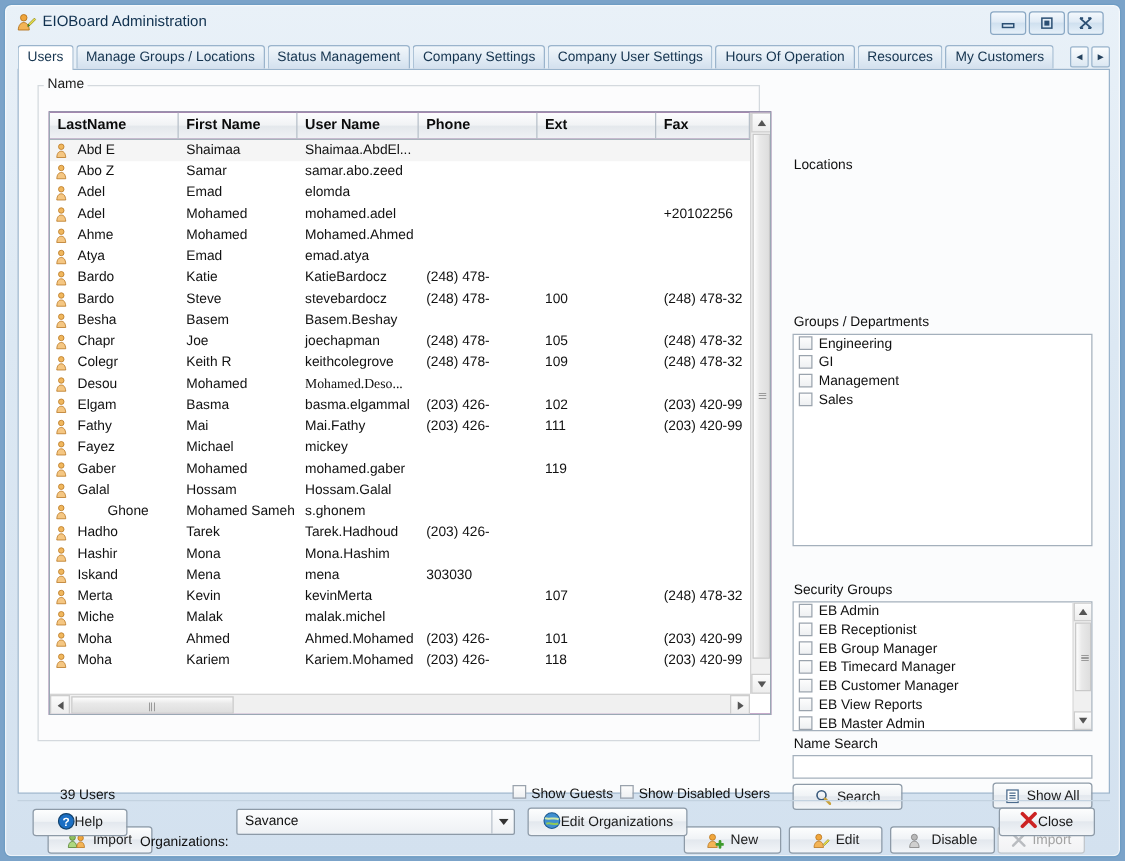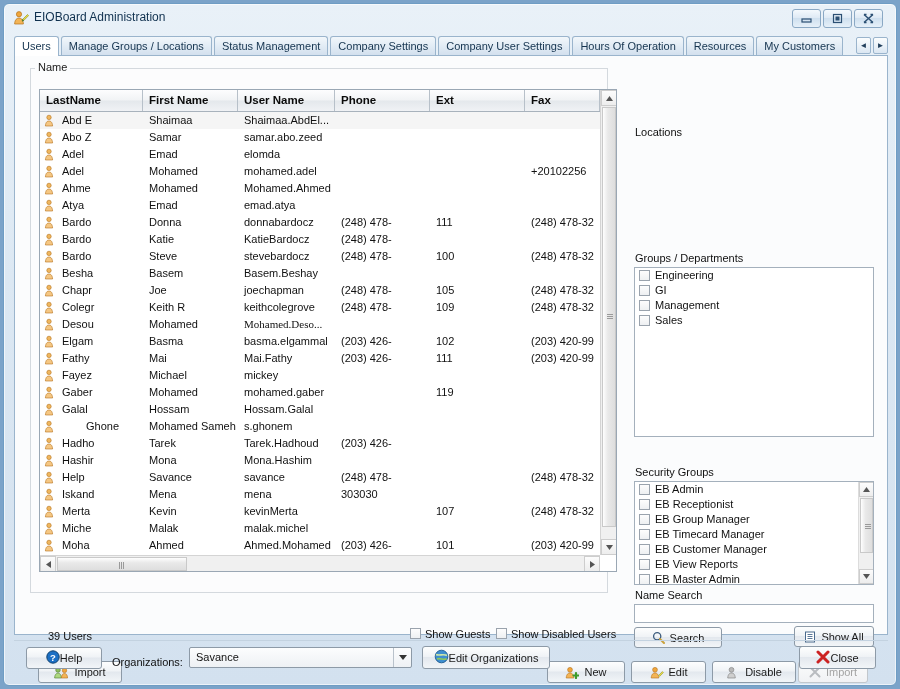--- a/index.html
+++ b/index.html
@@ -232,21 +232,21 @@
   #btn-disable{left:697px;top:605px;width:84px;height:22px;}
   #btn-cancel{left:783px;top:605px;width:70px;height:22px;}
   
   #footer{
     position:absolute;left:10px;top:636px;width:874px;height:36px;
   }
   #btn-help{left:12px;top:7px;width:76px;height:22px;position:absolute;
     box-sizing:border-box;border:1px solid #8d9aa7;border-radius:3px;
     background:linear-gradient(to bottom,#fdfefe 0%,#f0f3f6 45%,#e3e8ee 50%,#f2f5f8 100%);
     font-size:11px;color:#1a1a1a;display:flex;align-items:center;justify-content:center;cursor:default;}
-  #org-label{position:absolute;left:98px;top:16px;font-size:11px;color:#101010;}
+  #org-label{position:absolute;left:98px;top:28px;font-size:11px;color:#101010;}
   #org-combo{
     position:absolute;left:175px;top:7px;width:223px;height:21px;
     border:1px solid #8d9aa7;border-radius:2px;box-sizing:border-box;
     background:linear-gradient(to bottom,#fcfdfe,#eef1f4);
     font-size:11px;color:#111;cursor:default;
   }
   #org-value{position:absolute;left:6px;top:3px;}
   #org-arrow{
     position:absolute;right:0;top:0;width:18px;height:19px;
     border-left:1px solid #b9c2cb;box-sizing:border-box;
@@ -342,24 +342,20 @@
                 <circle cx="5" cy="3.4" r="2.2" fill="#f0b75e" stroke="#b5711a" stroke-width=".6"></circle>
                 <path d="M1.4 12 C1.6 8.3 3.2 7 5 7 C6.8 7 8.4 8.3 8.6 12 Z" fill="#f5c783" stroke="#b5711a" stroke-width=".6"></path>
               </svg></span><span class="cell c0" style="width: 103px;">Ahme</span><span class="cell c1" style="width: 95px;">Mohamed</span><span class="cell c2" style="width: 97px;">Mohamed.Ahmed</span><span class="cell c3" style="width: 95px;"></span><span class="cell c4" style="width: 95px;"></span><span class="cell c5" style="width: 75px;"></span></div>
           <div class="row"><span class="usericon"><svg width="13" height="13" viewBox="0 0 13 13">
                 <circle cx="5" cy="3.4" r="2.2" fill="#f0b75e" stroke="#b5711a" stroke-width=".6"></circle>
                 <path d="M1.4 12 C1.6 8.3 3.2 7 5 7 C6.8 7 8.4 8.3 8.6 12 Z" fill="#f5c783" stroke="#b5711a" stroke-width=".6"></path>
               </svg></span><span class="cell c0" style="width: 103px;">Atya</span><span class="cell c1" style="width: 95px;">Emad</span><span class="cell c2" style="width: 97px;">emad.atya</span><span class="cell c3" style="width: 95px;"></span><span class="cell c4" style="width: 95px;"></span><span class="cell c5" style="width: 75px;"></span></div>
           <div class="row"><span class="usericon"><svg width="13" height="13" viewBox="0 0 13 13">
                 <circle cx="5" cy="3.4" r="2.2" fill="#f0b75e" stroke="#b5711a" stroke-width=".6"></circle>
                 <path d="M1.4 12 C1.6 8.3 3.2 7 5 7 C6.8 7 8.4 8.3 8.6 12 Z" fill="#f5c783" stroke="#b5711a" stroke-width=".6"></path>
-              </svg></span><span class="cell c0" style="width: 103px;">Bardo</span><span class="cell c1" style="width: 95px;">Donna</span><span class="cell c2" style="width: 97px;">donnabardocz</span><span class="cell c3" style="width: 95px;">(248) 478-&nbsp;</span><span class="cell c4" style="width: 95px;">111</span><span class="cell c5" style="width: 75px;">(248) 478-32</span></div>
-          <div class="row"><span class="usericon"><svg width="13" height="13" viewBox="0 0 13 13">
-                <circle cx="5" cy="3.4" r="2.2" fill="#f0b75e" stroke="#b5711a" stroke-width=".6"></circle>
-                <path d="M1.4 12 C1.6 8.3 3.2 7 5 7 C6.8 7 8.4 8.3 8.6 12 Z" fill="#f5c783" stroke="#b5711a" stroke-width=".6"></path>
               </svg></span><span class="cell c0" style="width: 103px;">Bardo</span><span class="cell c1" style="width: 95px;">Katie</span><span class="cell c2" style="width: 97px;">KatieBardocz</span><span class="cell c3" style="width: 95px;">(248) 478-&nbsp;</span><span class="cell c4" style="width: 95px;"></span><span class="cell c5" style="width: 75px;"></span></div>
           <div class="row"><span class="usericon"><svg width="13" height="13" viewBox="0 0 13 13">
                 <circle cx="5" cy="3.4" r="2.2" fill="#f0b75e" stroke="#b5711a" stroke-width=".6"></circle>
                 <path d="M1.4 12 C1.6 8.3 3.2 7 5 7 C6.8 7 8.4 8.3 8.6 12 Z" fill="#f5c783" stroke="#b5711a" stroke-width=".6"></path>
               </svg></span><span class="cell c0" style="width: 103px;">Bardo</span><span class="cell c1" style="width: 95px;">Steve</span><span class="cell c2" style="width: 97px;">stevebardocz</span><span class="cell c3" style="width: 95px;">(248) 478-&nbsp;</span><span class="cell c4" style="width: 95px;">100</span><span class="cell c5" style="width: 75px;">(248) 478-32</span></div>
           <div class="row"><span class="usericon"><svg width="13" height="13" viewBox="0 0 13 13">
                 <circle cx="5" cy="3.4" r="2.2" fill="#f0b75e" stroke="#b5711a" stroke-width=".6"></circle>
                 <path d="M1.4 12 C1.6 8.3 3.2 7 5 7 C6.8 7 8.4 8.3 8.6 12 Z" fill="#f5c783" stroke="#b5711a" stroke-width=".6"></path>
               </svg></span><span class="cell c0" style="width: 103px;">Besha</span><span class="cell c1" style="width: 95px;">Basem</span><span class="cell c2" style="width: 97px;">Basem.Beshay</span><span class="cell c3" style="width: 95px;"></span><span class="cell c4" style="width: 95px;"></span><span class="cell c5" style="width: 75px;"></span></div>
           <div class="row"><span class="usericon"><svg width="13" height="13" viewBox="0 0 13 13">
@@ -399,24 +395,20 @@
                 <path d="M1.4 12 C1.6 8.3 3.2 7 5 7 C6.8 7 8.4 8.3 8.6 12 Z" fill="#f5c783" stroke="#b5711a" stroke-width=".6"></path>
               </svg></span><span class="cell c0" style="width: 103px; text-align: center;">Ghone</span><span class="cell c1" style="width: 95px;">Mohamed Sameh</span><span class="cell c2" style="width: 97px;">s.ghonem</span><span class="cell c3" style="width: 95px;"></span><span class="cell c4" style="width: 95px;"></span><span class="cell c5" style="width: 75px;"></span></div>
           <div class="row"><span class="usericon"><svg width="13" height="13" viewBox="0 0 13 13">
                 <circle cx="5" cy="3.4" r="2.2" fill="#f0b75e" stroke="#b5711a" stroke-width=".6"></circle>
                 <path d="M1.4 12 C1.6 8.3 3.2 7 5 7 C6.8 7 8.4 8.3 8.6 12 Z" fill="#f5c783" stroke="#b5711a" stroke-width=".6"></path>
               </svg></span><span class="cell c0" style="width: 103px;">Hadho</span><span class="cell c1" style="width: 95px;">Tarek</span><span class="cell c2" style="width: 97px;">Tarek.Hadhoud</span><span class="cell c3" style="width: 95px;">(203) 426-&nbsp;</span><span class="cell c4" style="width: 95px;"></span><span class="cell c5" style="width: 75px;"></span></div>
           <div class="row"><span class="usericon"><svg width="13" height="13" viewBox="0 0 13 13">
                 <circle cx="5" cy="3.4" r="2.2" fill="#f0b75e" stroke="#b5711a" stroke-width=".6"></circle>
                 <path d="M1.4 12 C1.6 8.3 3.2 7 5 7 C6.8 7 8.4 8.3 8.6 12 Z" fill="#f5c783" stroke="#b5711a" stroke-width=".6"></path>
               </svg></span><span class="cell c0" style="width: 103px;">Hashir</span><span class="cell c1" style="width: 95px;">Mona</span><span class="cell c2" style="width: 97px;">Mona.Hashim</span><span class="cell c3" style="width: 95px;"></span><span class="cell c4" style="width: 95px;"></span><span class="cell c5" style="width: 75px;"></span></div>
-          <div class="row"><span class="usericon"><svg width="13" height="13" viewBox="0 0 13 13">
-                <circle cx="5" cy="3.4" r="2.2" fill="#f0b75e" stroke="#b5711a" stroke-width=".6"></circle>
-                <path d="M1.4 12 C1.6 8.3 3.2 7 5 7 C6.8 7 8.4 8.3 8.6 12 Z" fill="#f5c783" stroke="#b5711a" stroke-width=".6"></path>
-              </svg></span><span class="cell c0" style="width: 103px;">Help</span><span class="cell c1" style="width: 95px;">Savance</span><span class="cell c2" style="width: 97px;">savance</span><span class="cell c3" style="width: 95px;">(248) 478-&nbsp;</span><span class="cell c4" style="width: 95px;"></span><span class="cell c5" style="width: 75px;">(248) 478-32</span></div>
           <div class="row"><span class="usericon"><svg width="13" height="13" viewBox="0 0 13 13">
                 <circle cx="5" cy="3.4" r="2.2" fill="#f0b75e" stroke="#b5711a" stroke-width=".6"></circle>
                 <path d="M1.4 12 C1.6 8.3 3.2 7 5 7 C6.8 7 8.4 8.3 8.6 12 Z" fill="#f5c783" stroke="#b5711a" stroke-width=".6"></path>
               </svg></span><span class="cell c0" style="width: 103px;">Iskand</span><span class="cell c1" style="width: 95px;">Mena</span><span class="cell c2" style="width: 97px;">mena</span><span class="cell c3" style="width: 95px;">303030</span><span class="cell c4" style="width: 95px;"></span><span class="cell c5" style="width: 75px;"></span></div>
           <div class="row"><span class="usericon"><svg width="13" height="13" viewBox="0 0 13 13">
                 <circle cx="5" cy="3.4" r="2.2" fill="#f0b75e" stroke="#b5711a" stroke-width=".6"></circle>
                 <path d="M1.4 12 C1.6 8.3 3.2 7 5 7 C6.8 7 8.4 8.3 8.6 12 Z" fill="#f5c783" stroke="#b5711a" stroke-width=".6"></path>
               </svg></span><span class="cell c0" style="width: 103px;">Merta</span><span class="cell c1" style="width: 95px;">Kevin</span><span class="cell c2" style="width: 97px;">kevinMerta</span><span class="cell c3" style="width: 95px;"></span><span class="cell c4" style="width: 95px;">107</span><span class="cell c5" style="width: 75px;">(248) 478-32</span></div>
           <div class="row"><span class="usericon"><svg width="13" height="13" viewBox="0 0 13 13">
                 <circle cx="5" cy="3.4" r="2.2" fill="#f0b75e" stroke="#b5711a" stroke-width=".6"></circle>

